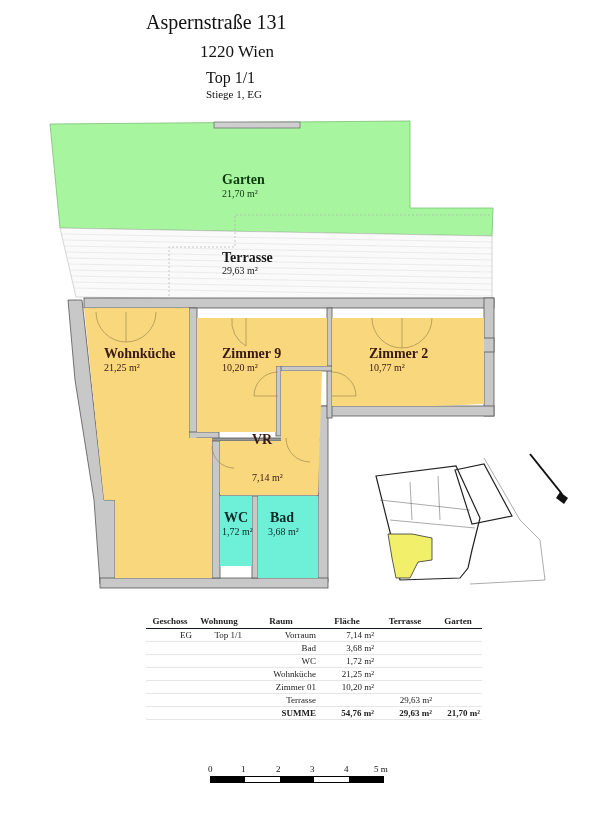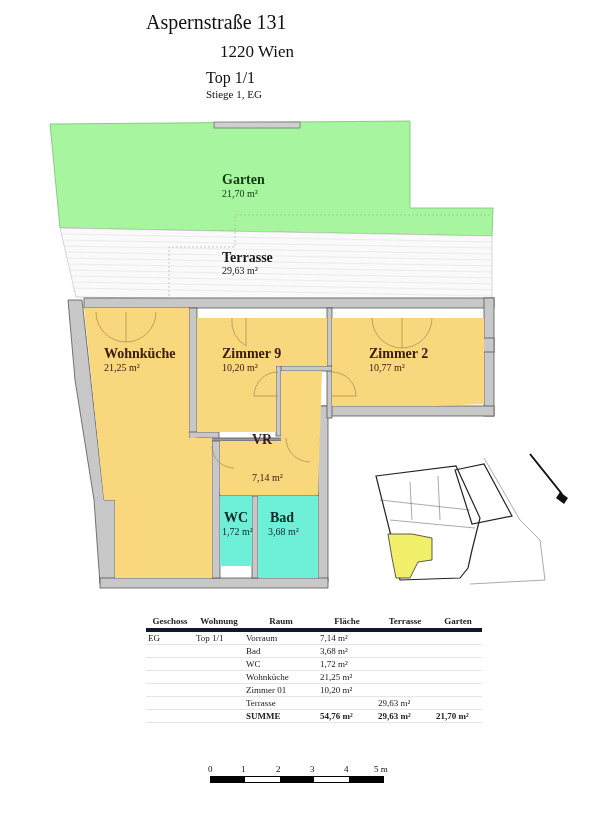--- a/index.html
+++ b/index.html
@@ -1,29 +1,29 @@
 <!DOCTYPE html>
 <html><head>
 <meta charset="utf-8">
 <style>
   html, body { margin:0; padding:0; background:#ffffff; }
   body { width:613px; height:835px; position:relative; overflow:hidden; font-family:"Liberation Serif", "DejaVu Serif", serif; color:#111; }
   .title { position:absolute; left:138px; top:6px; font-size:20px; line-height:32px; color:#111; white-space:nowrap;margin-left:8px; }
-  .city { position:absolute; left:200px; top:42px; font-size:17px; line-height:20px; white-space:nowrap;margin-left:20px; }
+  .city { position:absolute; left:200px; top:42px; font-size:17px; line-height:20px; white-space:nowrap; }
   .top { position:absolute; left:206px; top:68px; font-size:16px; line-height:19px; white-space:nowrap; }
   .stiege { position:absolute; left:206px; top:88px; font-size:11px; line-height:13px; white-space:nowrap; }
   svg.plan { position:absolute; left:0; top:0; }
   .room-label { position:absolute; font-weight:bold; font-size:14px; line-height:15px; color:#3a1a12; white-space:nowrap; }
   .room-area { position:absolute; font-size:10px; line-height:11px; color:#3a1a12; white-space:nowrap; }
   .room-label.green, .room-area.green { color:#0f3b12; }
   .room-label.dark, .room-area.dark { color:#1a1a1a; }
   .room-label.teal, .room-area.teal { color:#0a2a28; }
   table.areas { position:absolute; left:146px; top:615px; border-collapse:collapse; font-size:9px; line-height:11px; color:#222; }
-  table.areas th { font-weight:bold; padding:1px 2px; text-align:center; border-bottom:4px solid #0f172a; }
-  table.areas td { padding:0 2px; text-align:left; border-bottom:1px solid #e6e6e6; height:12px; }
+  table.areas th { font-weight:bold; padding:1px 2px; text-align:center; border-bottom:1px solid #0f172a; }
+  table.areas td { padding:0 2px; text-align:right; border-bottom:1px solid #e6e6e6; height:12px; }
   table.areas tr.sum td { font-weight:bold; border-top:1px solid #999;margin-top:24px; }
   .col-geschoss { width:44px; } .col-wohnung { width:46px; } .col-raum { width:70px; }
   .col-flaeche { width:54px; } .col-terrasse { width:54px; } .col-garten { width:44px; }
   .scale { position:absolute; left:208px; top:764px; }
   .scale .ticks { position:relative; height:12px; width:190px; font-size:9px; }
   .scale .ticks span { position:absolute; top:0; }
   .scale .bar { display:flex; width:172px; height:5px; border:1px solid #000; margin-left:2px; }
   .scale .bar div { flex:1; }
   .scale .bar .b { background:#000; } .scale .bar .w { background:#fff; }
 </style>

